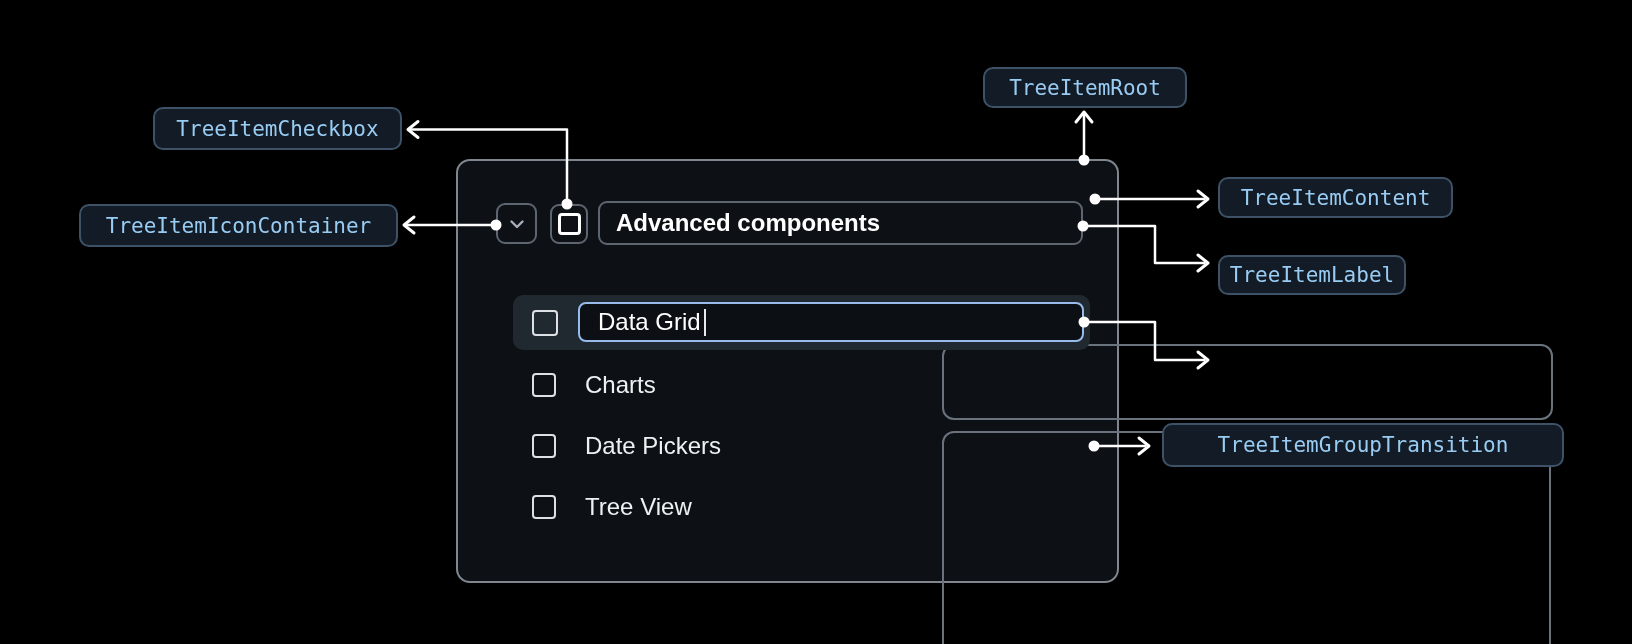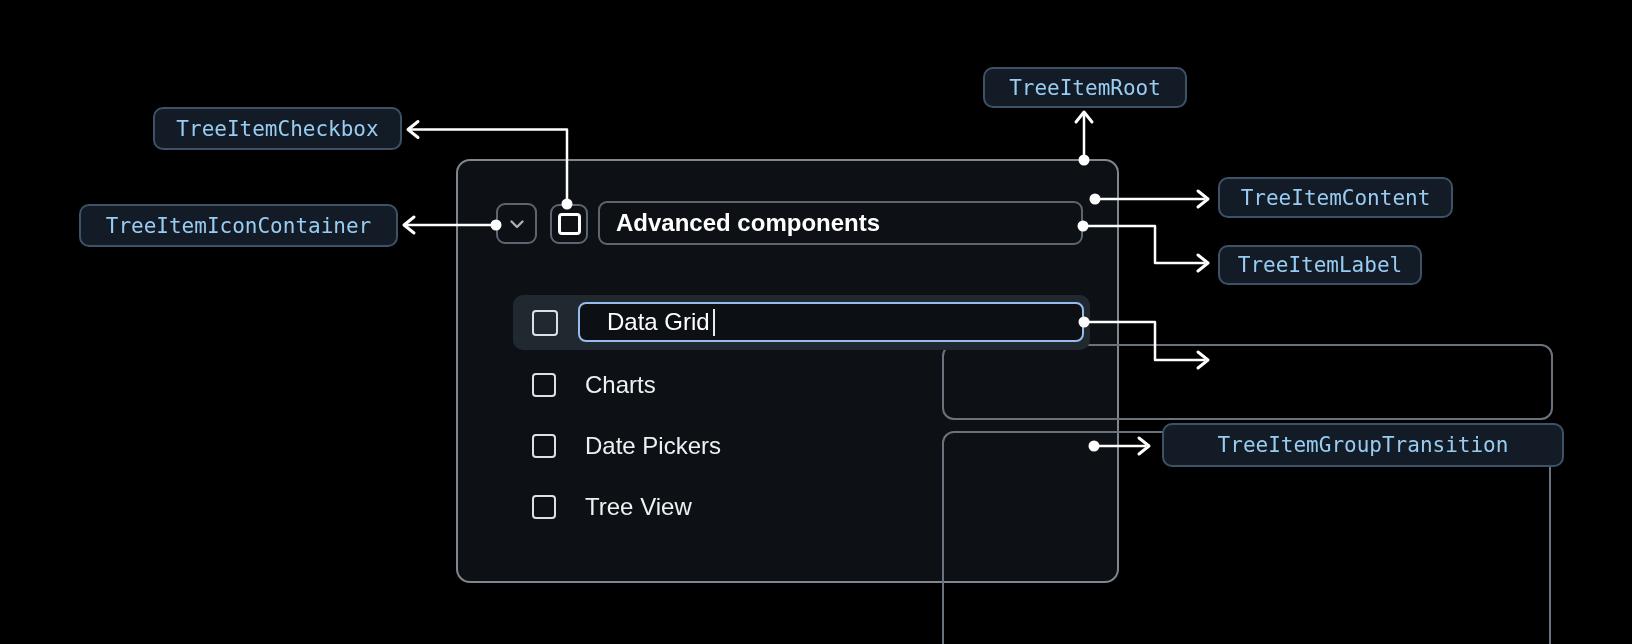--- a/index.html
+++ b/index.html
@@ -24,21 +24,21 @@
   .cb-glyph{box-sizing:border-box;border:3px solid #ffffff;border-radius:4px;width:23px;height:22px;}
   .group-box{position:absolute;left:484px;top:270px;width:609px;height:289px;box-sizing:border-box;
          border:2px solid #6a737d;border-radius:12px;}
   .row{position:absolute;display:flex;align-items:center;padding-left:19px;box-sizing:border-box;
        left:513px;width:577px;height:48px;color:#eef1f3;font-size:24px;}
   .row .cb{box-sizing:border-box;width:24px;height:24px;border:2.5px solid #dde1e6;border-radius:4px;
        flex:0 0 auto;margin-right:29px;}
   .row-highlight{top:295px;height:55px;background:#202830;border-radius:10px;padding-left:19px;}
   .input-box{box-sizing:border-box;position:absolute;left:578px;top:302px;width:506px;height:40px;
        background:#0c1014;border:2px solid #97bbea;border-radius:8px;display:flex;align-items:center;
-       padding-left:27px;color:#ffffff;font-size:24px;}
+       padding-left:18px;color:#ffffff;font-size:24px;}
   .caret{width:2px;height:27px;background:#e8eaed;margin-left:3px;}
   .connectors{position:absolute;left:0;top:0;z-index:30;pointer-events:none;}
   .lift{z-index:20;}
 </style>
 </head>
 <body>
 
 <div id="app">
 
   <div class="panel">
@@ -76,21 +76,21 @@
   </div>
   <div class="row lift" style="top:483px;">
     <div class="cb"></div>
     <span>Tree View</span>
   </div>
 
   <div class="pill" style="left:983px;top:67px;width:204px;height:41px;">TreeItemRoot</div>
   <div class="pill" style="left:153px;top:107px;width:249px;height:43px;">TreeItemCheckbox</div>
   <div class="pill" style="left:79px;top:204px;width:319px;height:43px;">TreeItemIconContainer</div>
   <div class="pill" style="left:1218px;top:177px;width:235px;height:41px;">TreeItemContent</div>
-  <div class="pill" style="left:1218px;top:245px;width:204px;height:40px;">TreeItemLabel</div>
+  <div class="pill" style="left:1218px;top:255px;width:188px;height:40px;">TreeItemLabel</div>
   <div class="pill" style="left:1162px;top:423px;width:402px;height:44px;">TreeItemGroupTransition</div>
 
   <svg class="connectors" width="1632" height="644" viewBox="0 0 1632 644" fill="none" stroke="#ffffff" stroke-width="2.5" stroke-linecap="round" stroke-linejoin="round">
     <g>
       <circle cx="1084" cy="160" r="5.5" fill="#ffffff" stroke="none"></circle>
       <path d="M1084 155 L1084 114"></path>
       <path d="M1076 122 L1084 112 L1092 122" stroke-width="3"></path>
     </g>
     <g>
       <path d="M418 121.5 L408 129.5 L418 137.5" stroke-width="3"></path>

